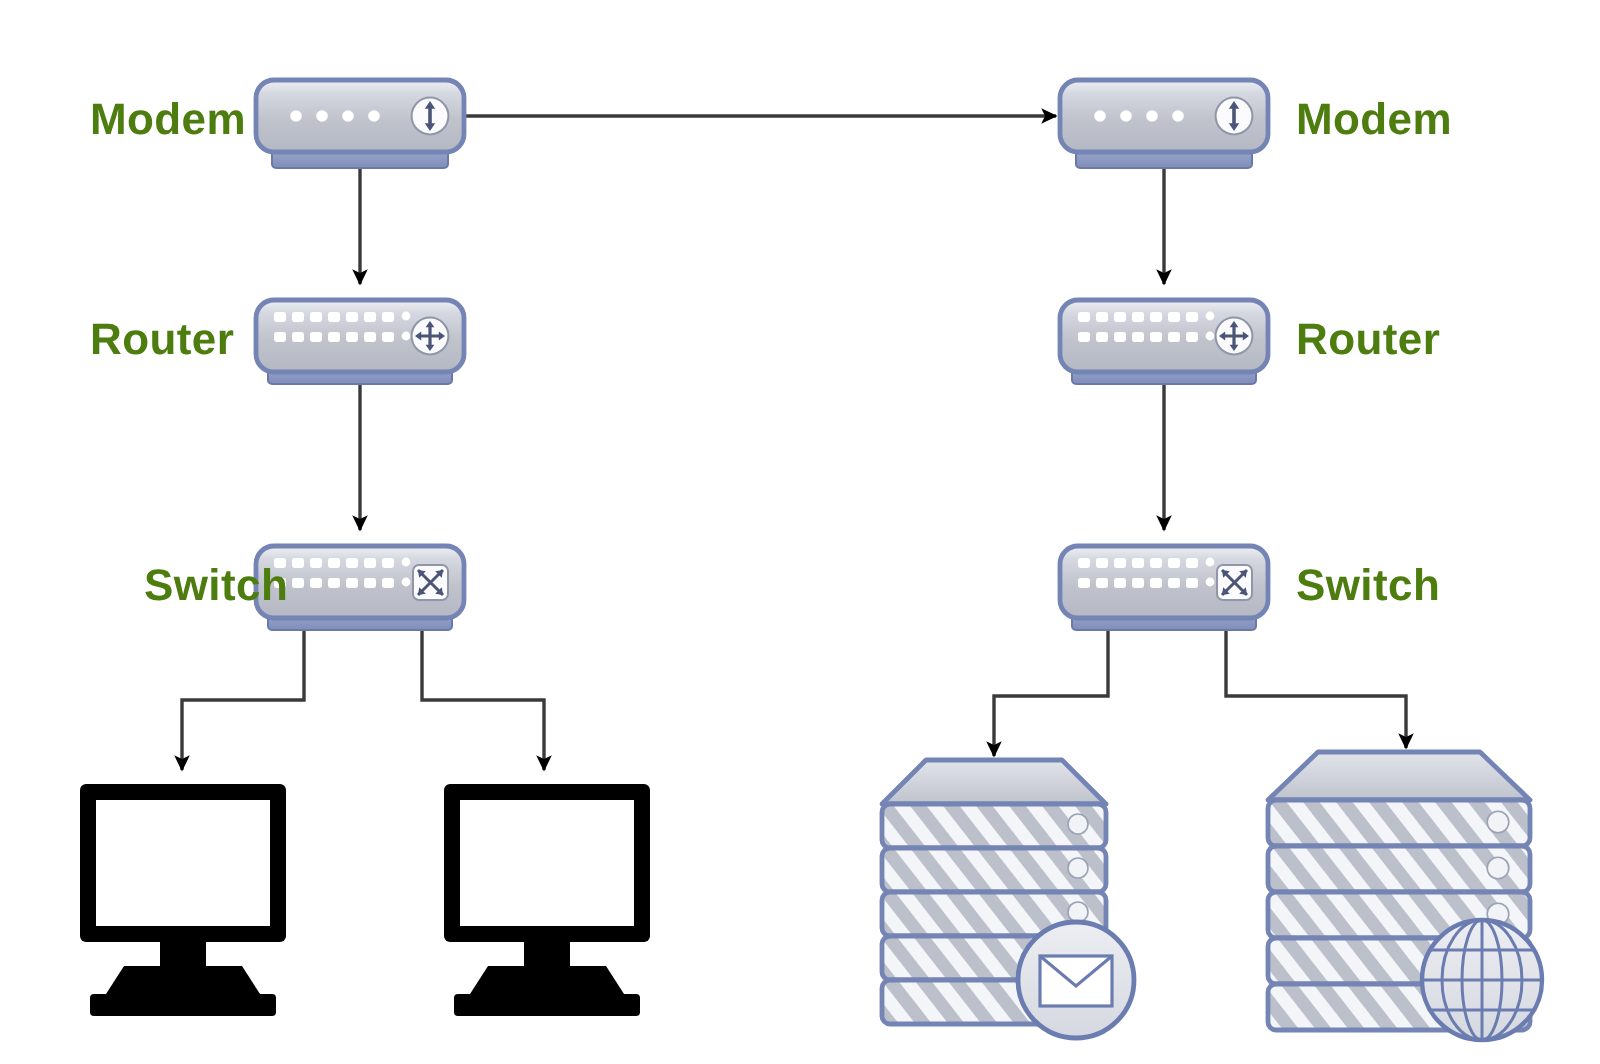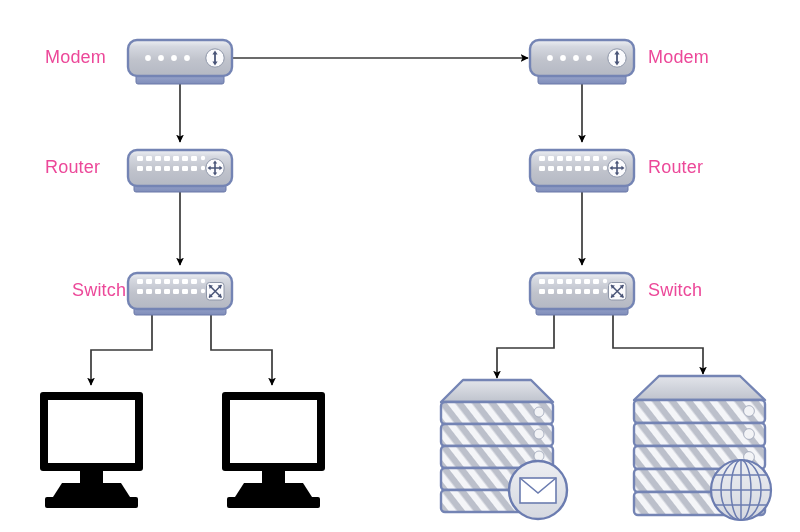--- a/index.html
+++ b/index.html
@@ -7,23 +7,23 @@
     width:800px;height:532px;
     background:#ffffff;
     font-family:"Liberation Sans", sans-serif;
     overflow:hidden;
   }
   #stage{position:relative;width:800px;height:532px;background:#fff;}
   #svg-layer{position:absolute;left:0;top:0;width:800px;height:532px;}
   .node-label{
     position:absolute;
     font-family:"Liberation Sans", sans-serif;
-    font-weight:normal;
-    font-size:18px;
-    color:#ec4899;
+    font-weight:bold;
+    font-size:22px;
+    color:#4d7c0f;
     white-space:nowrap;
     letter-spacing:.2px;
   }
 </style>
 </head>
 <body>
 
 <div id="stage">
 
   <svg id="svg-layer" viewBox="0 0 800 532">

